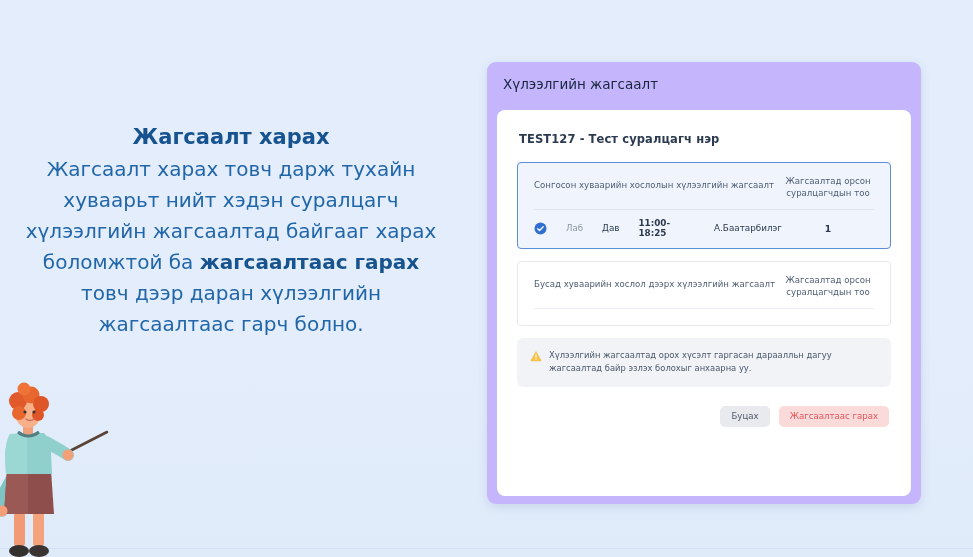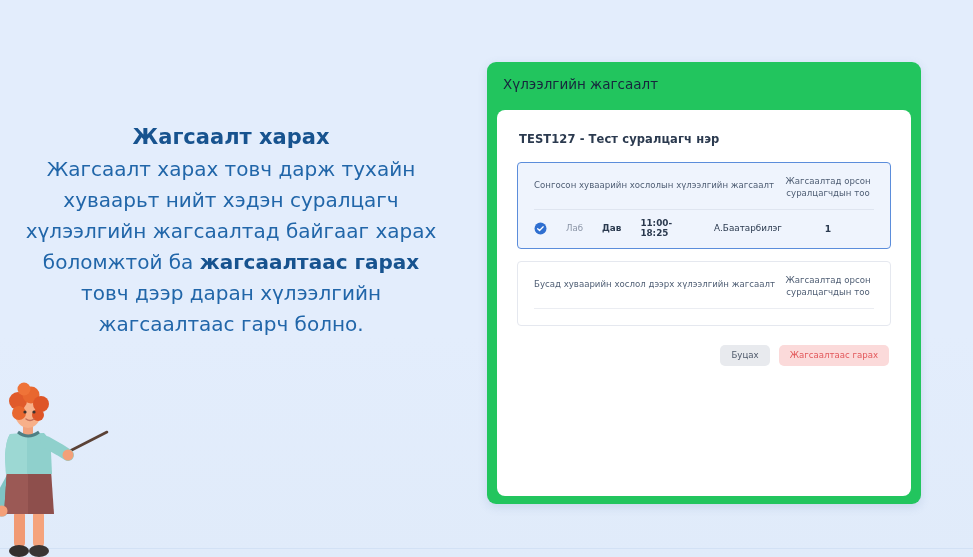--- a/index.html
+++ b/index.html
@@ -69,21 +69,21 @@
     pointer-events: none;
   }
 
   
   .app-panel {
     position: absolute;
     left: 487px;
     top: 62px;
     width: 434px;
     height: 442px;
-    background: #22c55e;
+    background: #c4b5fd;
     border-radius: 9px;
     box-shadow: 0 3px 10px rgba(80,110,160,0.17);
     overflow: hidden;
   }
   .app-header {
     height: 43px;
     display: flex;
     align-items: center;
     padding: 0 16px;
     box-sizing: border-box;
@@ -172,21 +172,21 @@
     flex: none;
     display: block;
   }
   .row-type {
     font-size: 8.6px;
     color: #8a94a6;
   }
   .row-day {
     font-size: 8.8px;
     color: #2b3a4f;
-    font-weight: bold;
+    font-weight: normal;
   }
   .row-time {
     font-size: 8.8px;
     color: #2b3a4f;
     font-weight: bold;
   }
   .row-teacher {
     font-size: 8.8px;
     color: #2b3a4f;
     font-weight: normal;
@@ -337,19 +337,27 @@
 
     <div class="sched-card plain">
       <div class="sched-head">
         <span class="sched-head-label">Бусад хуваарийн хослол дээрх хүлээлгийн жагсаалт</span>
         <span class="sched-head-count">Жагсаалтад орсон суралцагчдын тоо</span>
       </div>
       <div class="sched-divider light"></div>
       <div class="sched-empty"></div>
     </div>
 
+    <div class="warn-banner">
+      <svg class="warn-icon" viewBox="0 0 24 24">
+        <path d="M12 3.2 L22 20.4 Q22.7 21.8 21.1 21.8 L2.9 21.8 Q1.3 21.8 2 20.4 Z" fill="#f7c44c" stroke="#f0b93c" stroke-width="1" stroke-linejoin="round"></path>
+        <rect x="10.9" y="9" width="2.2" height="6.2" rx="1.1" fill="#ffffff"></rect>
+        <circle cx="12" cy="18" r="1.25" fill="#ffffff"></circle>
+      </svg>
+      <span class="warn-text">Хүлээлгийн жагсаалтад орох хүсэлт гаргасан дараалльн дагуу жагсаалтад байр эзлэх болохыг анхаарна уу.</span>
+    </div>
 
     <div class="actions">
       <button class="btn btn-back">Буцах</button>
       <button class="btn btn-leave">Жагсаалтаас гарах</button>
     </div>
   </div>
 </div>
 
 </body></html>

